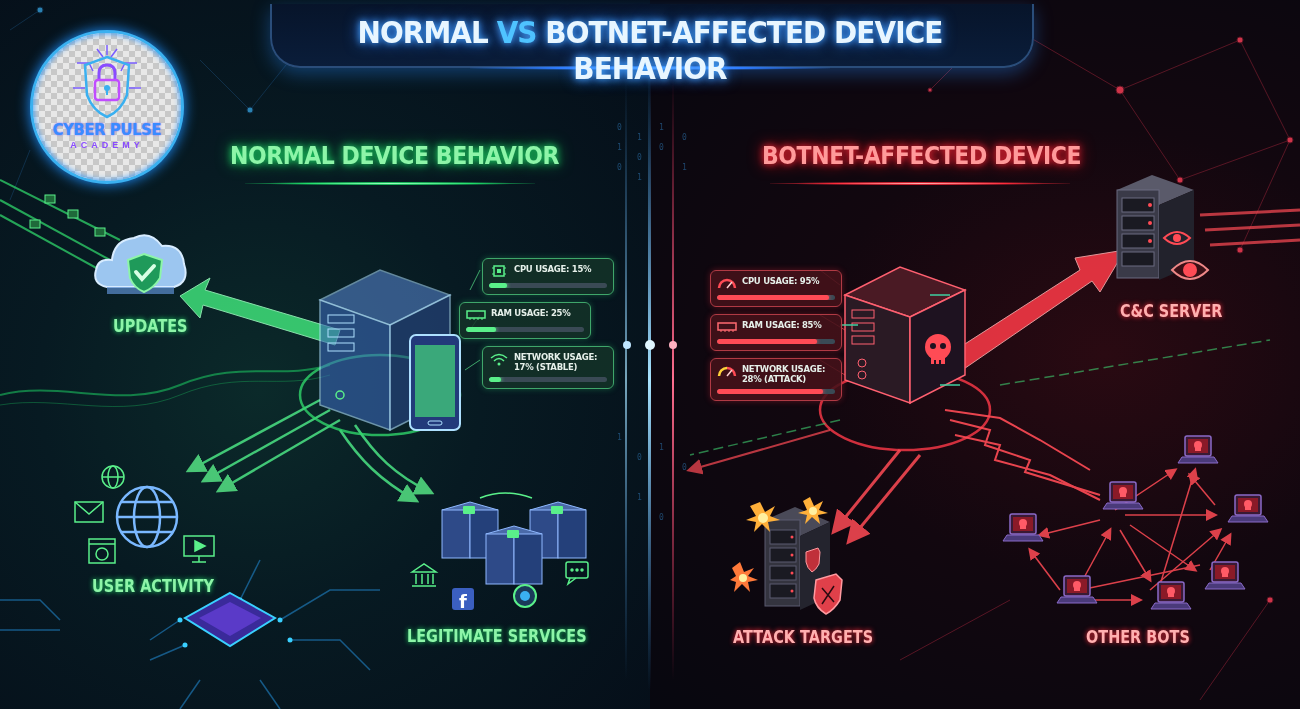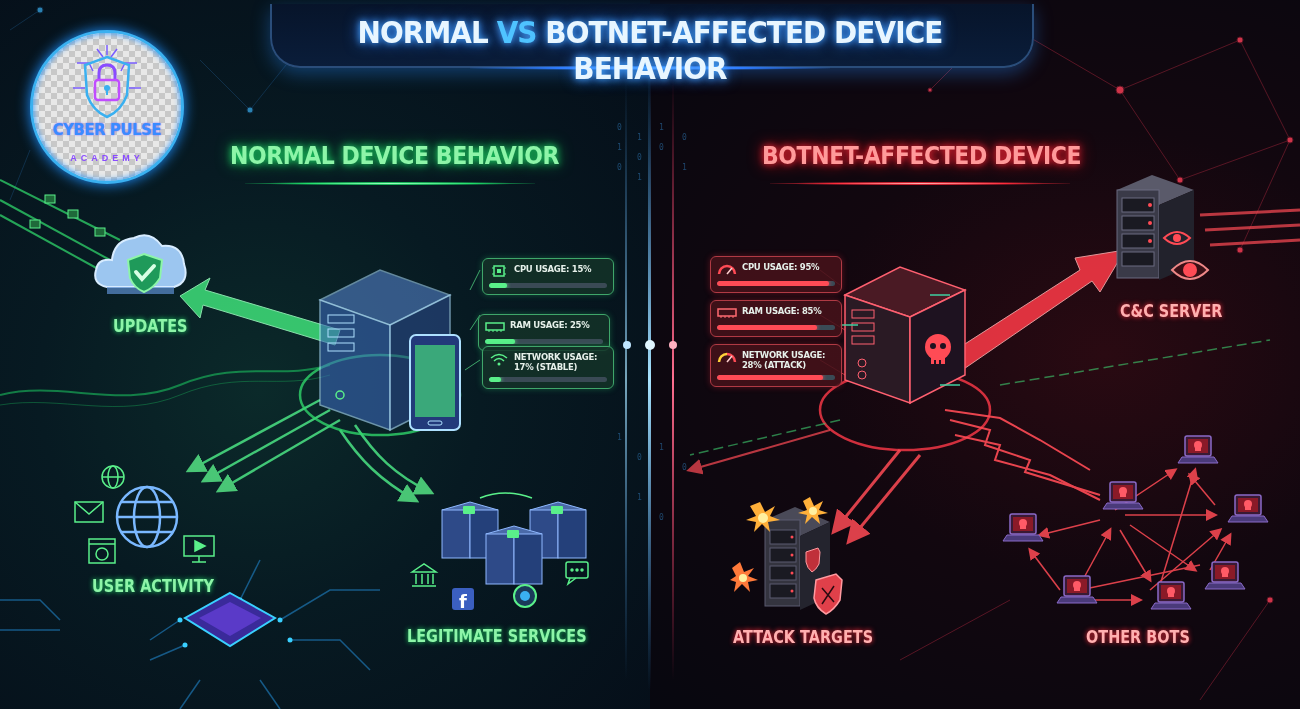--- a/index.html
+++ b/index.html
@@ -52,21 +52,21 @@
     background-size:12px 12px; background-position:0 0, 6px 6px;
     overflow:hidden;
   }
   .logo-name {
     position:absolute; left:0; top:88px; width:148px; text-align:center;
     font-family:"DejaVu Sans", sans-serif; font-weight:bold; font-size:15px;
     color:#3a8cff; letter-spacing:-0.5px;
     text-shadow: 0 0 2px #7a5cff;
   }
   .logo-sub {
-    position:absolute; left:0; top:120px; width:148px; text-align:center;
+    position:absolute; left:0; top:107px; width:148px; text-align:center;
     font-size:9px; letter-spacing:4px; color:#8a4cff; font-weight:bold;
   }
 
   
   .sec-title {
     position:absolute; font-family:"DejaVu Sans", sans-serif; font-weight:bold;
     font-size:25px; letter-spacing:-0.5px; transform:scaleX(0.88); transform-origin:left;
   }
   .sec-green { color:#8df5a8; text-shadow:0 0 8px #1ee06a, 0 0 16px #16b050; }
   .sec-red { color:#ff9a9a; text-shadow:0 0 8px #ff2a3a, 0 0 16px #d0101c; }
@@ -79,21 +79,21 @@
   }
   .lbl-green { color:#8df5a8; text-shadow:0 0 6px #1ee06a; }
   .lbl-red { color:#ffb0b0; text-shadow:0 0 6px #ff2a3a; }
 
   
   .stat {
     position:absolute; width:132px; border-radius:6px; padding:5px 6px 6px 6px;
     box-sizing:border-box;
   }
   .stat-green { border:1.5px solid #3fa66a; background:rgba(20,50,40,0.85); box-shadow:0 0 6px rgba(40,200,110,0.35); }
-  .stat-red { border:1.5px solid #b03a44; background:rgba(70,18,26,0.88); box-shadow:0 0 6px rgba(230,40,60,0.35); }
+  .stat-red { border:1.5px solid #b03a44; background:rgba(70,18,26,0.88); box-shadow:0 0 6px rgba(230,40,60,0.35);margin-top:14px; }
   .stat-row { display:flex; align-items:flex-start; gap:5px; }
   .stat-icon { width:20px; height:14px; flex:0 0 20px; }
   .stat-text {
     font-family:"DejaVu Sans", sans-serif; font-weight:bold; font-size:8.5px; color:#e6f0ea;
     line-height:10px; letter-spacing:-0.3px;
   }
   .stat-sub { font-weight:bold; }
   .bar-track { margin-top:5px; height:5px; border-radius:3px; background:#3a4a55; overflow:hidden; }
   .bar-fill { height:100%; border-radius:3px; }
   .fill-green { background:#5af08a; box-shadow:0 0 4px #5af08a; }
@@ -355,21 +355,21 @@
           <line x1="15" y1="4" x2="17" y2="4"></line>
           <line x1="15" y1="10" x2="17" y2="10"></line>
         </g>
       </svg>
     <div class="stat-text">CPU USAGE: 15%</div>
   </div>
   <div class="bar-track">
       <div class="bar-fill fill-green" style="width:15%;"></div>
     </div>
 </div>
-<div class="stat stat-green" style="left:478px; top:302px;margin-top:12px;">
+<div class="stat stat-green" style="left:459px; top:302px;">
   <div class="stat-row">
     <svg class="stat-icon" viewBox="0 0 20 14">
         <rect x="1" y="3" width="18" height="7" fill="none" stroke="#5af08a" stroke-width="1.5"></rect>
         <g stroke="#5af08a" stroke-width="1">
           <line x1="4" y1="10" x2="4" y2="12"></line>
           <line x1="8" y1="10" x2="8" y2="12"></line>
           <line x1="12" y1="10" x2="12" y2="12"></line>
           <line x1="16" y1="10" x2="16" y2="12"></line>
         </g>
       </svg>

